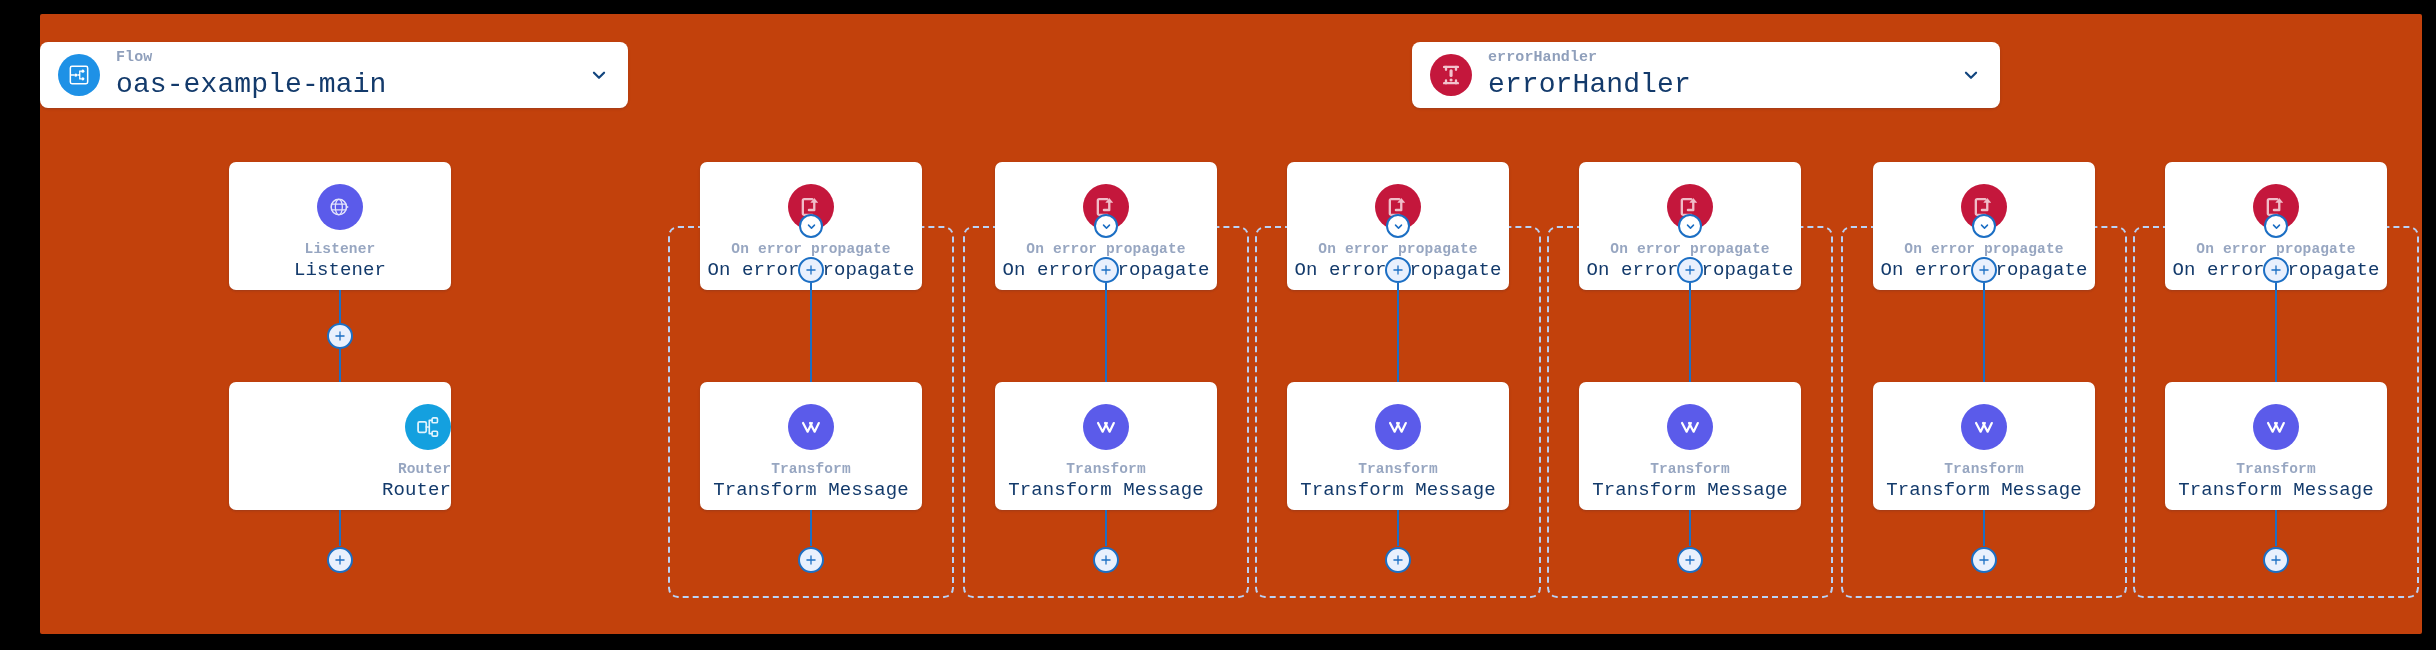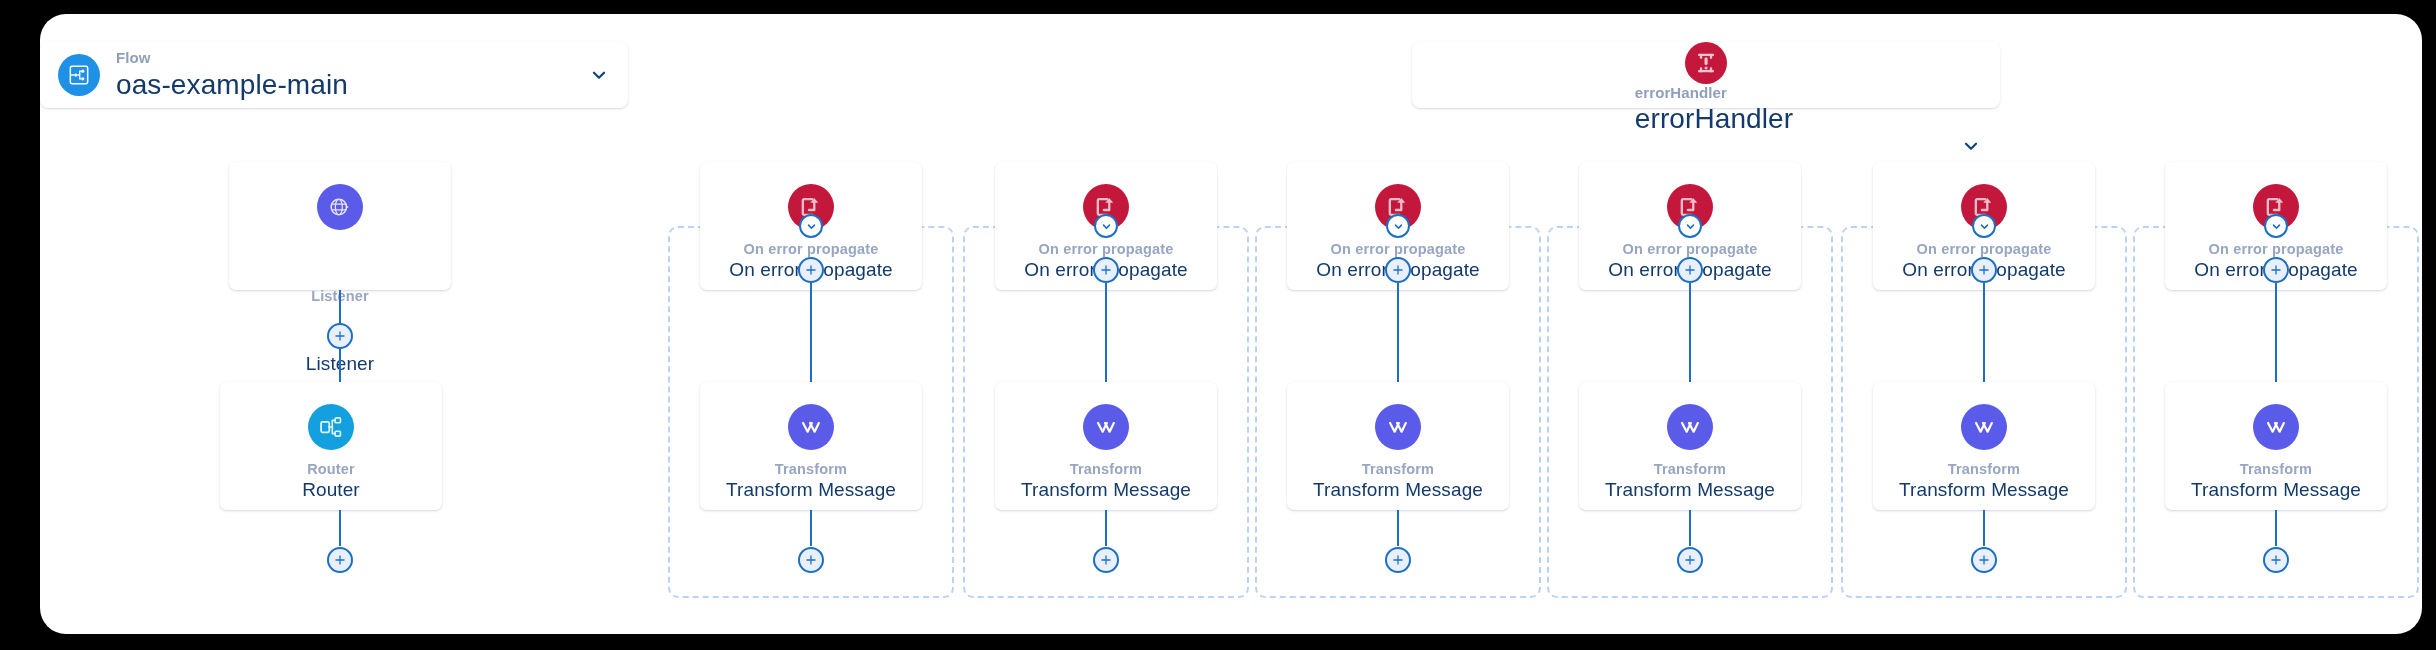--- a/index.html
+++ b/index.html
@@ -21,23 +21,24 @@
     width: 2436px;
     height: 650px;
     background: #000000;
     box-sizing: border-box;
     padding: 14px 14px 16px 40px;
   }
   .canvas {
     position: relative;
     width: 100%;
     height: 100%;
-    background: #ffffff;
-    border-radius: 26px;
+    background: #c2410c;
+    border-radius: 2px;
     overflow: hidden;
+    font-family: Liberation Mono, monospace;
   }
 
   
   .header-pill {
     position: absolute;
     background: #ffffff;
     border-radius: 8px;
     box-shadow: 0 1px 3px rgba(20,50,95,0.12), 0 1px 1px rgba(20,50,95,0.06);
     display: flex;
     align-items: center;
@@ -48,21 +49,20 @@
     left: 0px;
     top: 28px;
     width: 588px;
     height: 66px;
   }
   #errorhandler-header {
     left: 1372px;
     top: 28px;
     width: 588px;
     height: 66px;
-    flex-direction: column;
   }
   .pill-icon {
     width: 42px;
     height: 42px;
     border-radius: 50%;
     flex: 0 0 42px;
     display: flex;
     align-items: center;
     justify-content: center;
   }
@@ -211,33 +211,33 @@
         <div class="pill-text">
           <div class="pill-kind">errorHandler</div>
           <div class="pill-name">errorHandler</div>
         </div>
         <div class="pill-chevron">
           <svg width="22" height="22" viewBox="0 0 24 24" fill="none" aria-hidden="true">
             <path d="M6.5 9.5l5.5 5.5 5.5-5.5" stroke="currentColor" stroke-width="2.4" stroke-linecap="round" stroke-linejoin="round"></path>
           </svg>
         </div>
       </div>
-      <div class="node-card" style="left: 189px; top: 148px; gap: 47px;">
+      <div class="node-card" style="left: 189px; top: 148px;">
         <div class="node-icon listener">
           <svg width="28" height="28" viewBox="0 0 24 24" fill="none" aria-hidden="true">
             <circle cx="11" cy="12" r="6.6" stroke="#e4e4fb" stroke-width="1.3"></circle>
             <ellipse cx="11" cy="12" rx="3" ry="6.6" stroke="#e4e4fb" stroke-width="1.1"></ellipse>
             <path d="M4.7 9.6h12.6M4.7 14.4h12.6" stroke="#e4e4fb" stroke-width="1.1"></path>
             <path d="M17 10.4l2.6 1.6-2.6 1.6z" fill="#e4e4fb"></path>
           </svg>
         </div>
         <div class="node-kind">Listener</div>
         <div class="node-name">Listener</div>
       </div>
-      <div class="node-card" style="left: 180px; top: 368px;">
+      <div class="node-card" style="left: 189px; top: 368px; align-items: flex-end;">
         <div class="node-icon router">
           <svg width="28" height="28" viewBox="0 0 24 24" fill="none" aria-hidden="true">
             <rect x="3.5" y="7.5" width="7" height="9" rx="1.2" stroke="#e2f4fd" stroke-width="1.5"></rect>
             <rect x="15.5" y="4.2" width="4.6" height="4.2" rx="1" stroke="#e2f4fd" stroke-width="1.4"></rect>
             <rect x="15.5" y="15.6" width="4.6" height="4.2" rx="1" stroke="#e2f4fd" stroke-width="1.4"></rect>
             <path d="M10.5 12h2.6M13.1 12V6.3h2.4M13.1 12v5.7h2.4" stroke="#e2f4fd" stroke-width="1.4" stroke-linecap="round" stroke-linejoin="round"></path>
           </svg>
         </div>
         <div class="node-kind">Router</div>
         <div class="node-name">Router</div>

